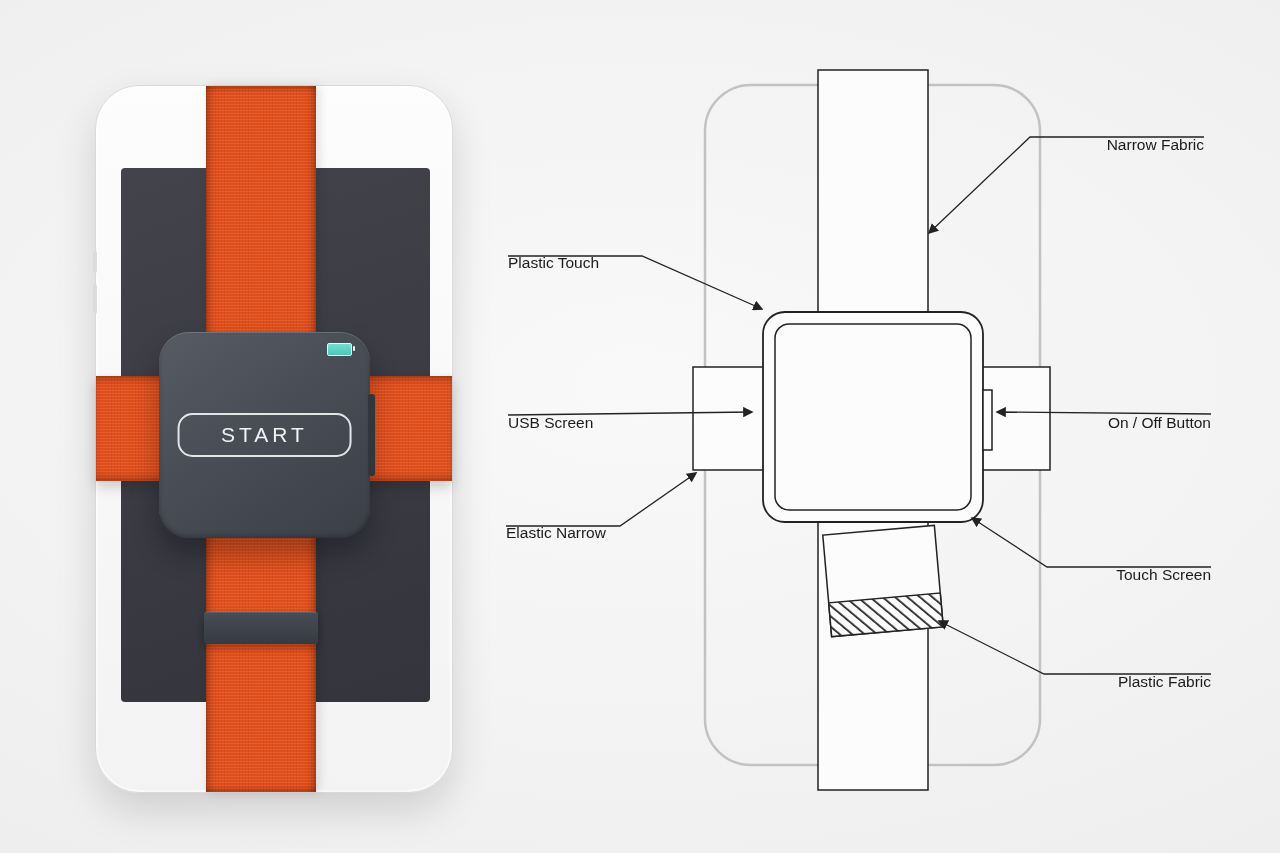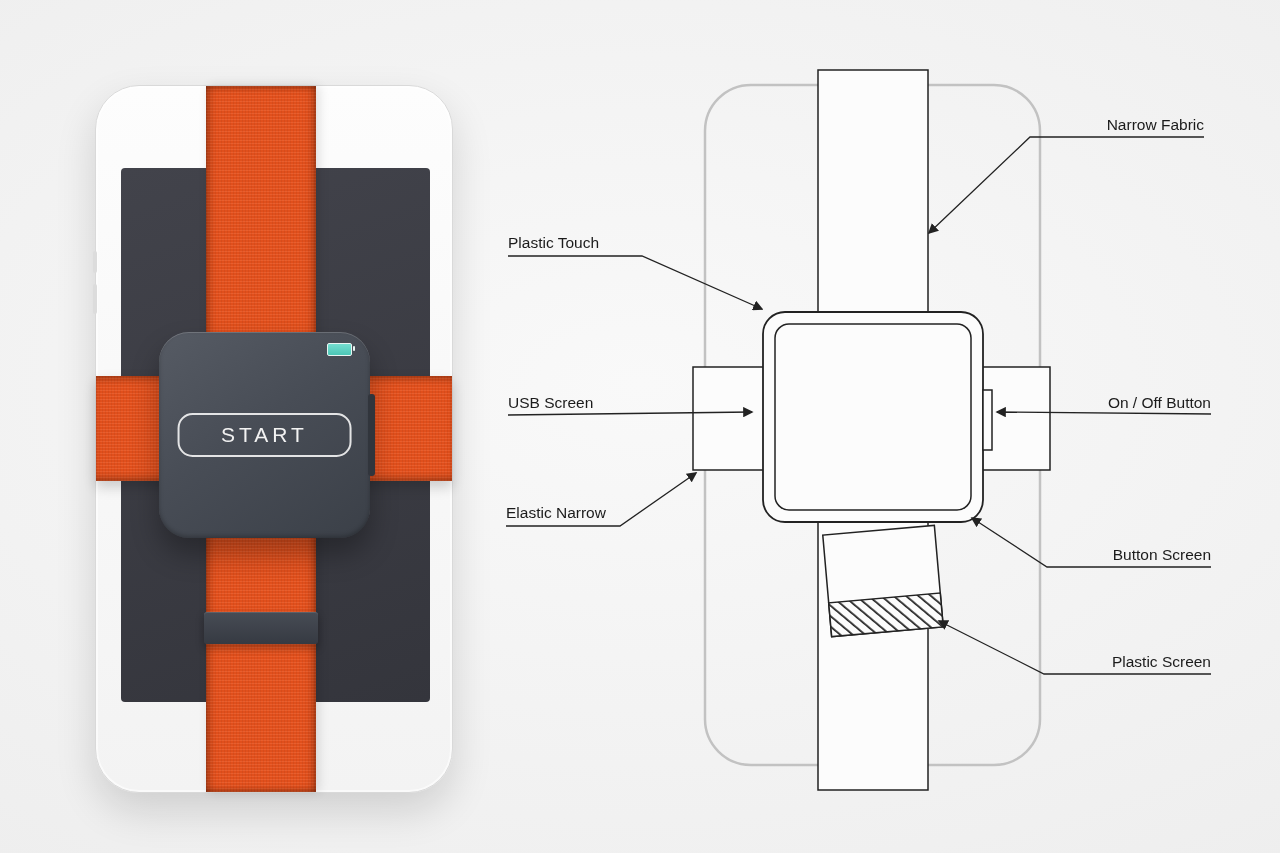--- a/index.html
+++ b/index.html
@@ -70,20 +70,21 @@
     padding:8px 42px;color:#f2f2f2;font-size:21px;letter-spacing:4px;
     font-family:"Liberation Sans",sans-serif;
   }
 
   
   svg.diagram{position:absolute;left:0;top:0;width:1280px;height:853px;}
 
   .lbl{
     position:absolute;font-size:15.5px;color:#1b1b1b;white-space:nowrap;
     font-family:"Liberation Sans",sans-serif;
+    margin-top:20px;
   }
   .lbl.right{text-align:right;}
 </style>
 </head>
 <body>
 
 <div class="stage">
 
   <div class="phone">
     <div class="side-btn b1"></div>
@@ -136,16 +137,16 @@
     <polyline points="1211,414 997,412" fill="none" stroke="#222" stroke-width="1.3" marker-end="url(#arrow)"></polyline>
     <polyline points="1211,567 1047,567 972,518" fill="none" stroke="#222" stroke-width="1.3" marker-end="url(#arrow)"></polyline>
     <polyline points="1211,674 1044,674 939,621" fill="none" stroke="#222" stroke-width="1.3" marker-end="url(#arrow)"></polyline>
   </svg>
 
   <div class="lbl right" style="right:76px;top:116px">Narrow Fabric</div>
   <div class="lbl" style="left:508px;top:234px">Plastic Touch</div>
   <div class="lbl" style="left:508px;top:394px">USB Screen</div>
   <div class="lbl" style="left:506px;top:504px">Elastic Narrow</div>
   <div class="lbl right" style="right:69px;top:394px">On / Off Button</div>
-  <div class="lbl right" style="right:69px;top:546px">Button Screen</div>
-  <div class="lbl right" style="right:69px;top:653px">Plastic Screen</div>
+  <div class="lbl right" style="right:69px;top:546px">Touch Screen</div>
+  <div class="lbl right" style="right:69px;top:653px">Plastic Fabric</div>
 
 </div>
 
 </body></html>

